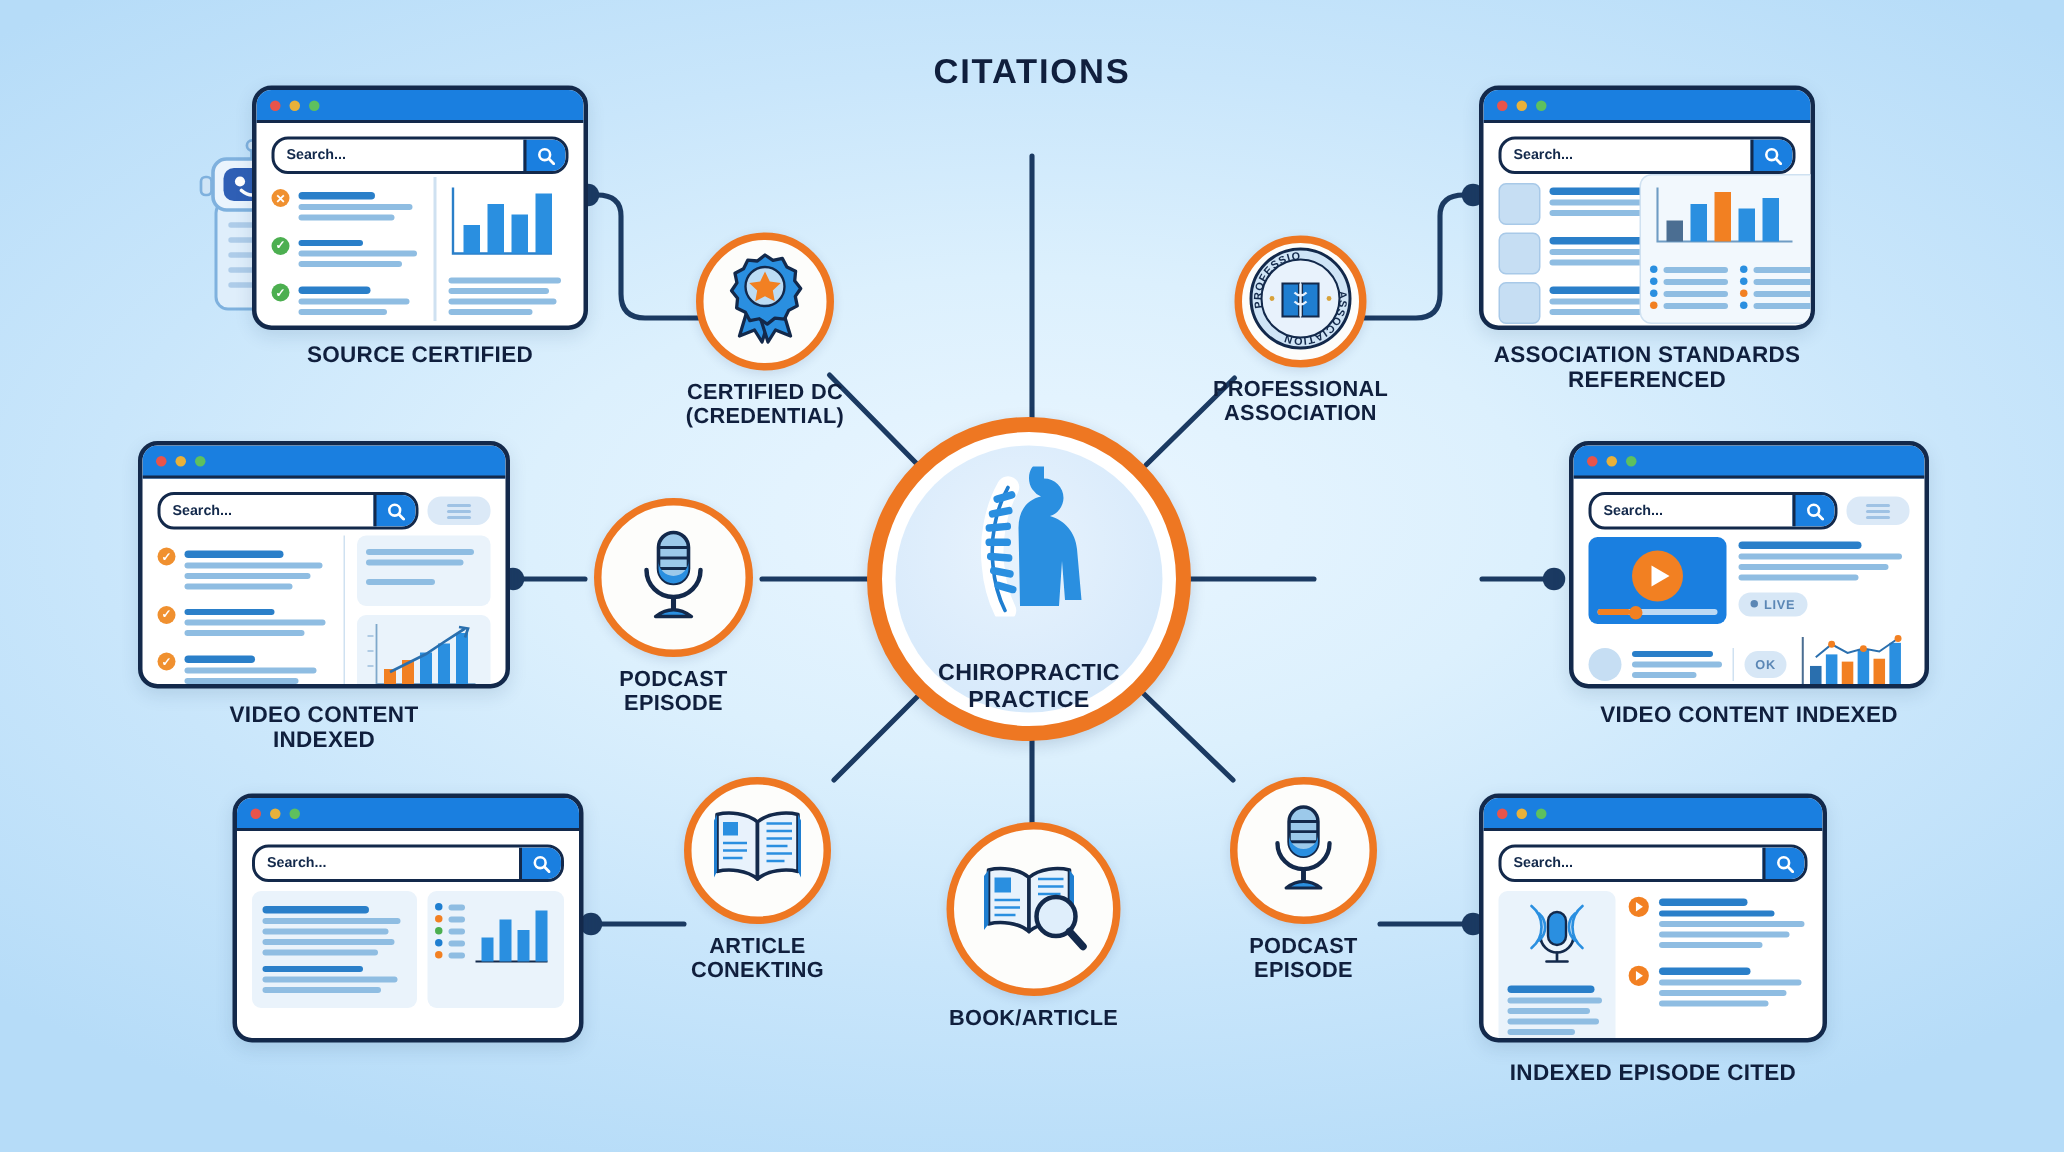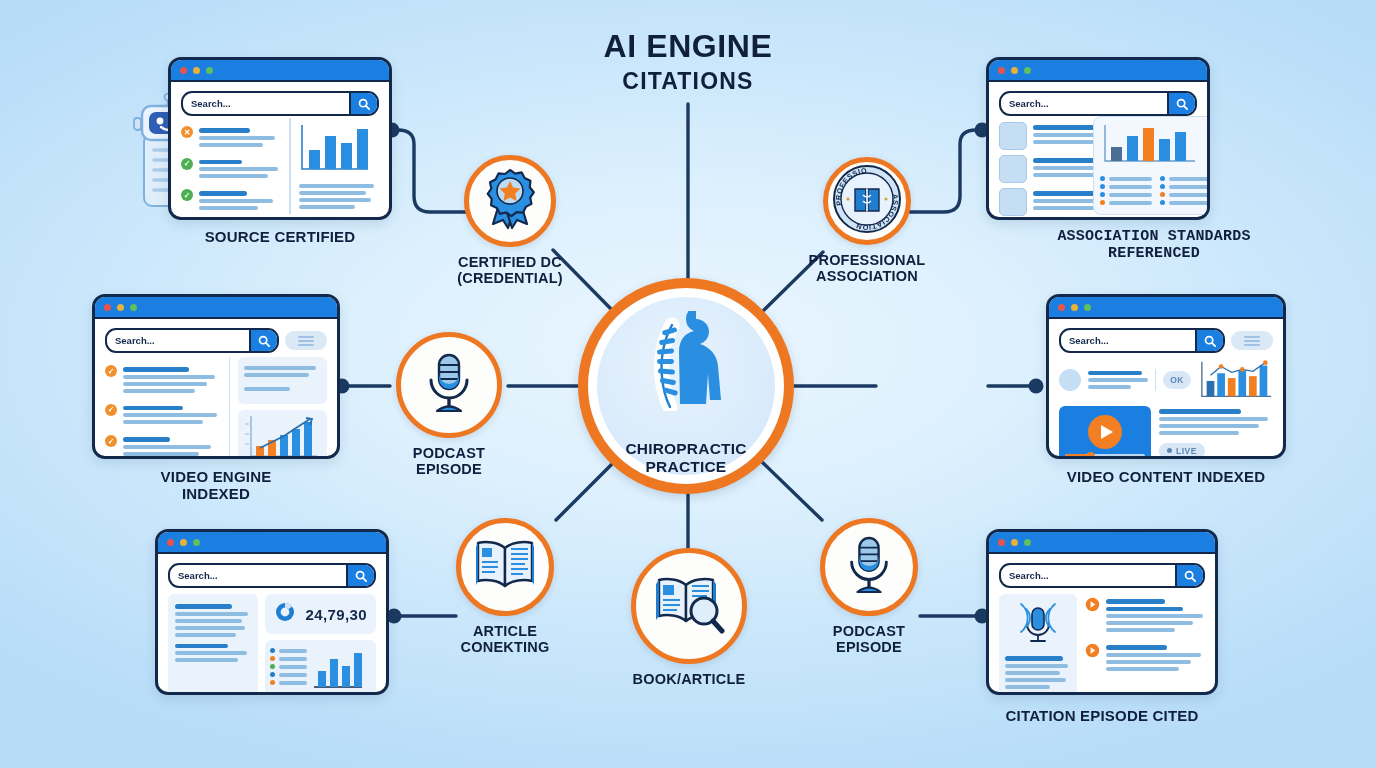--- a/index.html
+++ b/index.html
@@ -137,21 +137,20 @@
   .legdot{width:5px;height:5px;border-radius:50%;}
 
   .robot{position:absolute;}
 </style>
 </head>
 <body>
 
 <div id="stage">
 
   <div class="title-wrap">
-    <div class="title-main">AI ENGINE</div>
     <div class="title-sub">CITATIONS</div>
   </div>
 
   <svg class="links" viewBox="0 0 1376 768">
 
     <path class="lk" d="M688,104 L688,278"></path>
 
     <path class="lk" d="M612,310 L553,250"></path>
 
     <path class="lk" d="M764,310 L823,252"></path>
@@ -494,21 +493,21 @@
               </div>
             <div class="legenditem">
                 <span class="legdot" style="background:#2a8fe0"></span>
                 <span class="ln mid" style="flex:1;margin:0"></span>
               </div>
           </div>
         </div>
       </div>
     </div>
   </div>
-  <div class="caption" style="left:1022px;top:228px;width:264px;font-family:Liberation Mono, monospace;">ASSOCIATION STANDARDS
+  <div class="caption" style="left:966px;top:228px;width:264px;">ASSOCIATION STANDARDS
 REFERENCED</div>
 
   <div class="card" style="left:92px;top:294px;width:248px;height:165px;">
     <div class="card-bar">
       <span class="dot d-r"></span>
       <span class="dot d-y"></span>
       <span class="dot d-g"></span>
     </div>
     <div class="card-body">
       <div class="searchrow">
@@ -574,21 +573,21 @@
               <rect x="50" y="15" width="8" height="27" fill="#2a8fe0"></rect>
               <rect x="62" y="8" width="8" height="34" fill="#2a8fe0"></rect>
               <path d="M18 34 L30 28 L42 22 L54 14 L68 5" fill="none" stroke="#2a6fae" stroke-width="1.8"></path>
               <path d="M64 4 l6 1 l-2 6" fill="none" stroke="#2a6fae" stroke-width="1.8"></path>
             </svg>
           </div>
         </div>
       </div>
     </div>
   </div>
-  <div class="caption" style="left:92px;top:468px;width:248px;">VIDEO ENGINE
+  <div class="caption" style="left:92px;top:468px;width:248px;">VIDEO CONTENT
 INDEXED</div>
 
   <div class="card" style="left:1046px;top:294px;width:240px;height:165px;">
     <div class="card-bar">
       <span class="dot d-r"></span>
       <span class="dot d-y"></span>
       <span class="dot d-g"></span>
     </div>
     <div class="card-body">
       <div class="searchrow">
@@ -599,20 +598,41 @@
                 <circle cx="6" cy="6" r="4.2" fill="none" stroke="#fff" stroke-width="2"></circle>
                 <path d="M9.2 9.2 L13 13" stroke="#fff" stroke-width="2.2" stroke-linecap="round"></path>
               </svg>
           </span>
         </div>
         <div class="menubox">
             <i></i>
             <i></i>
             <i></i>
           </div>
+      </div>
+      <div style="display:flex;gap:8px;margin-top:5px;">
+        <div class="playerbox" style="width:92px;height:58px;">
+          <span class="playbtn">
+              <span class="playtri"></span>
+            </span>
+          <div class="progress">
+              <span class="fill"></span>
+              <span class="knob"></span>
+            </div>
+        </div>
+        <div style="flex:1;">
+          <div class="ln dark" style="width:72%"></div>
+          <div class="ln mid" style="width:96%"></div>
+          <div class="ln mid" style="width:88%"></div>
+          <div class="ln mid" style="width:70%"></div>
+          <span class="pill" style="margin-top:5px;">
+            <span class="pdot"></span>
+              <span>LIVE</span>
+          </span>
+        </div>
       </div>
       <div style="display:flex;gap:7px;align-items:center;margin-top:6px;">
         <span style="width:22px;height:22px;border-radius:50%;background:#c6def3;flex:none;"></span>
         <div style="width:62px;">
           <div class="ln dark" style="width:90%"></div>
           <div class="ln mid" style="width:100%"></div>
           <div class="ln mid" style="width:72%"></div>
         </div>
         <span style="width:1.6px;height:22px;background:#cfe1f1;"></span>
         <span class="pill" style="border-radius:12px;padding:4px 7px;">
@@ -625,41 +645,20 @@
           <rect x="31" y="19" width="8" height="19" fill="#f28022"></rect>
           <rect x="42" y="11" width="8" height="27" fill="#2a8fe0"></rect>
           <rect x="53" y="17" width="8" height="21" fill="#f28022"></rect>
           <rect x="64" y="6" width="8" height="32" fill="#2a8fe0"></rect>
           <path d="M13 16 L24 7 L35 13 L46 10 L57 12 L70 3" fill="none" stroke="#2a6fae" stroke-width="1.4"></path>
           <circle cx="24" cy="7" r="2.4" fill="#f28022"></circle>
           <circle cx="46" cy="10" r="2.4" fill="#f28022"></circle>
           <circle cx="70" cy="3" r="2.4" fill="#f28022"></circle>
         </svg>
       </div>
-      <div style="display:flex;gap:8px;margin-top:5px;">
-        <div class="playerbox" style="width:92px;height:58px;">
-          <span class="playbtn">
-              <span class="playtri"></span>
-            </span>
-          <div class="progress">
-              <span class="fill"></span>
-              <span class="knob"></span>
-            </div>
-        </div>
-        <div style="flex:1;">
-          <div class="ln dark" style="width:72%"></div>
-          <div class="ln mid" style="width:96%"></div>
-          <div class="ln mid" style="width:88%"></div>
-          <div class="ln mid" style="width:70%"></div>
-          <span class="pill" style="margin-top:5px;">
-            <span class="pdot"></span>
-              <span>LIVE</span>
-          </span>
-        </div>
-      </div>
     </div>
   </div>
   <div class="caption" style="left:1036px;top:468px;width:260px;">VIDEO CONTENT INDEXED</div>
 
   <div class="card" style="left:155px;top:529px;width:234px;height:166px;">
     <div class="card-bar">
       <span class="dot d-r"></span>
       <span class="dot d-y"></span>
       <span class="dot d-g"></span>
     </div>
@@ -678,30 +677,20 @@
           <div class="ln dark" style="width:74%"></div>
           <div class="ln mid" style="width:96%"></div>
           <div class="ln mid" style="width:88%"></div>
           <div class="ln mid" style="width:92%"></div>
           <div class="ln mid" style="width:80%"></div>
           <div class="ln dark" style="width:70%;margin-top:7px"></div>
           <div class="ln mid" style="width:94%"></div>
           <div class="ln mid" style="width:82%"></div>
         </div>
         <div style="flex:1;display:flex;flex-direction:column;gap:6px;">
-          <div class="statcard">
-            <span>
-              <svg width="22" height="22" viewBox="0 0 22 22">
-                  <circle cx="11" cy="11" r="9" fill="#1f7ed0"></circle>
-                  <circle cx="11" cy="11" r="4.4" fill="#eaf3fb"></circle>
-                  <path d="M11 2 a9 9 0 0 1 7 3.4 l-3.6 2.8 a4.5 4.5 0 0 0 -3.4 -1.7z" fill="#cfe4f6"></path>
-                </svg>
-            </span>
-            <span class="statnum">24,79,30</span>
-          </div>
           <div class="panel" style="flex:1;padding:5px;display:flex;gap:5px;">
             <div style="flex:.85;">
               <div class="legenditem">
                   <span class="legdot" style="background:#1f7ed0"></span>
                   <span class="ln mid" style="flex:1;margin:0"></span>
                 </div>
               <div class="legenditem">
                   <span class="legdot" style="background:#f28022"></span>
                   <span class="ln mid" style="flex:1;margin:0"></span>
                 </div>
@@ -795,15 +784,15 @@
               <div class="ln dark" style="width:62%"></div>
               <div class="ln mid" style="width:96%"></div>
               <div class="ln mid" style="width:86%"></div>
               <div class="ln mid" style="width:74%"></div>
             </div>
           </div>
         </div>
       </div>
     </div>
   </div>
-  <div class="caption" style="left:970px;top:707px;width:264px;">CITATION EPISODE CITED</div>
+  <div class="caption" style="left:970px;top:707px;width:264px;">INDEXED EPISODE CITED</div>
 
 </div>
 
 </body></html>

